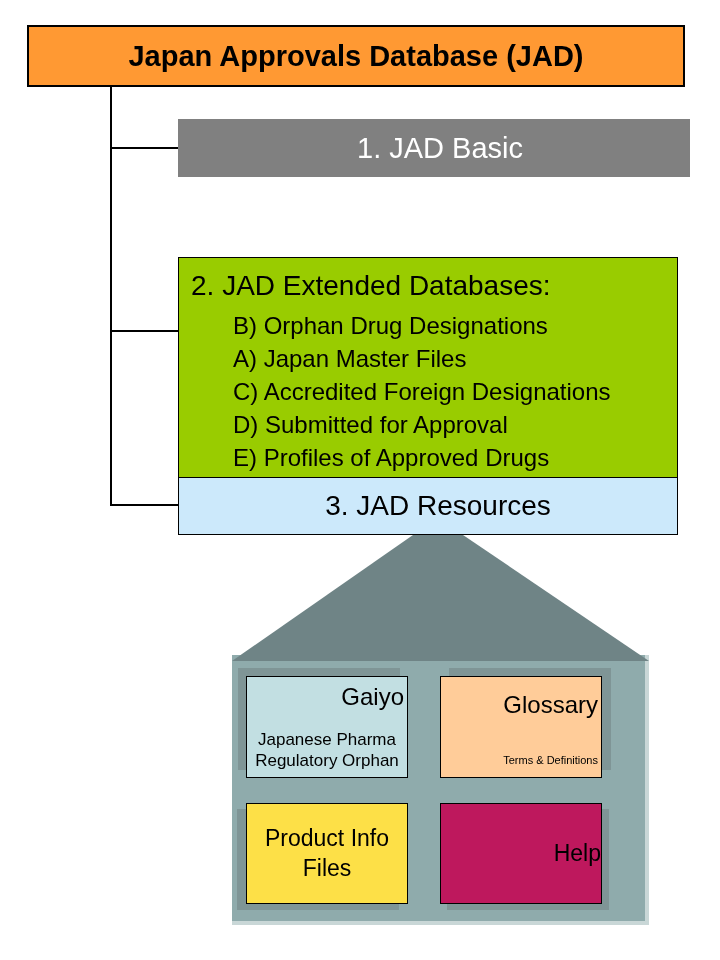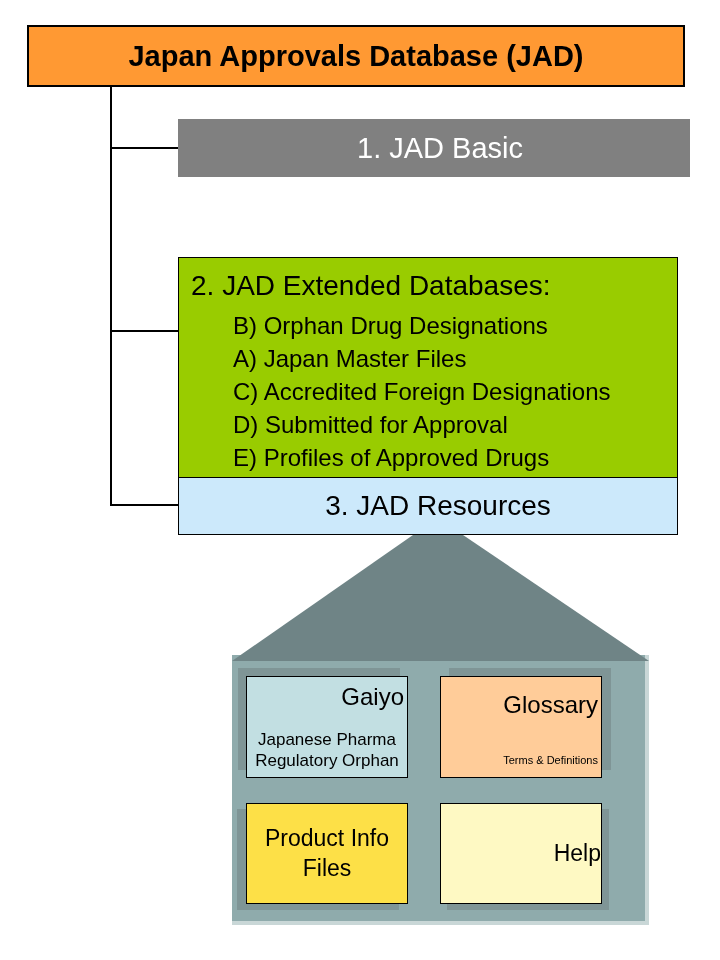--- a/index.html
+++ b/index.html
@@ -53,21 +53,21 @@
   .sh-glossary{left:449px;top:668px;}
   .sh-product{left:237px;top:809px;height:101px;}
   .sh-help{left:447px;top:809px;height:101px;}
   .card{
     position:absolute;width:162px;height:102px;border:1px solid #000;box-sizing:border-box;
     display:flex;flex-direction:column;align-items:flex-end;text-align:center;
   }
   .card-gaiyo{left:246px;top:676px;background:#C2DFE2;justify-content:space-between;padding:6px 3px 6px;}
   .card-glossary{left:440px;top:676px;background:#FFCC99;justify-content:space-between;padding:14px 3px 10px;}
   .card-product{left:246px;top:803px;height:101px;background:#fde047;justify-content:center;}
-  .card-help{left:440px;top:803px;height:101px;background:#fef9c3;justify-content:center;}
+  .card-help{left:440px;top:803px;height:101px;background:#be185d;justify-content:center;}
   .card-title{font-size:24px;}
   .card-title-lg{font-size:23px;line-height:1.3;}
   .card-sub{font-size:17px;line-height:1.2;}
   .card-sub-sm{font-size:11px;line-height:1.2;}
 </style>
 </head>
 <body>
 
 <div class="stage">
 

